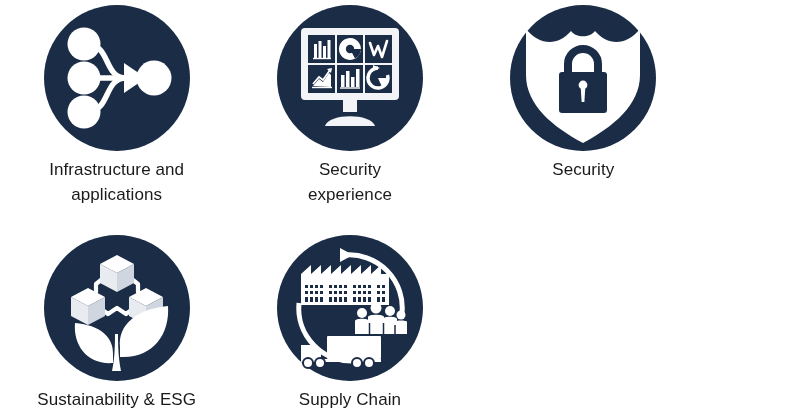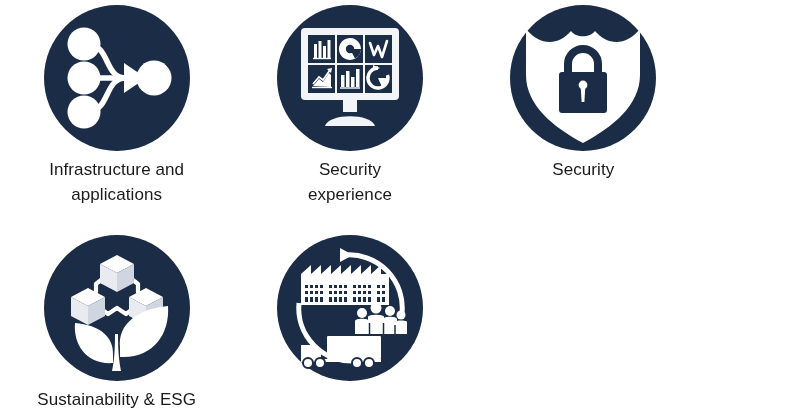--- a/index.html
+++ b/index.html
@@ -286,16 +286,17 @@
           <rect x="24" y="124" width="80" height="3"></rect>
         </g>
         <g fill="#ffffff" stroke="#1b2c46" stroke-width="2">
           <circle cx="31" cy="128" r="5"></circle>
           <circle cx="43" cy="128" r="5"></circle>
           <circle cx="80" cy="128" r="5"></circle>
           <circle cx="92" cy="128" r="5"></circle>
         </g>
       </svg>
     </div>
+    <div class="label">Supply Chain</div>
   </div>
 
 
 </div>
 
 </body></html>

